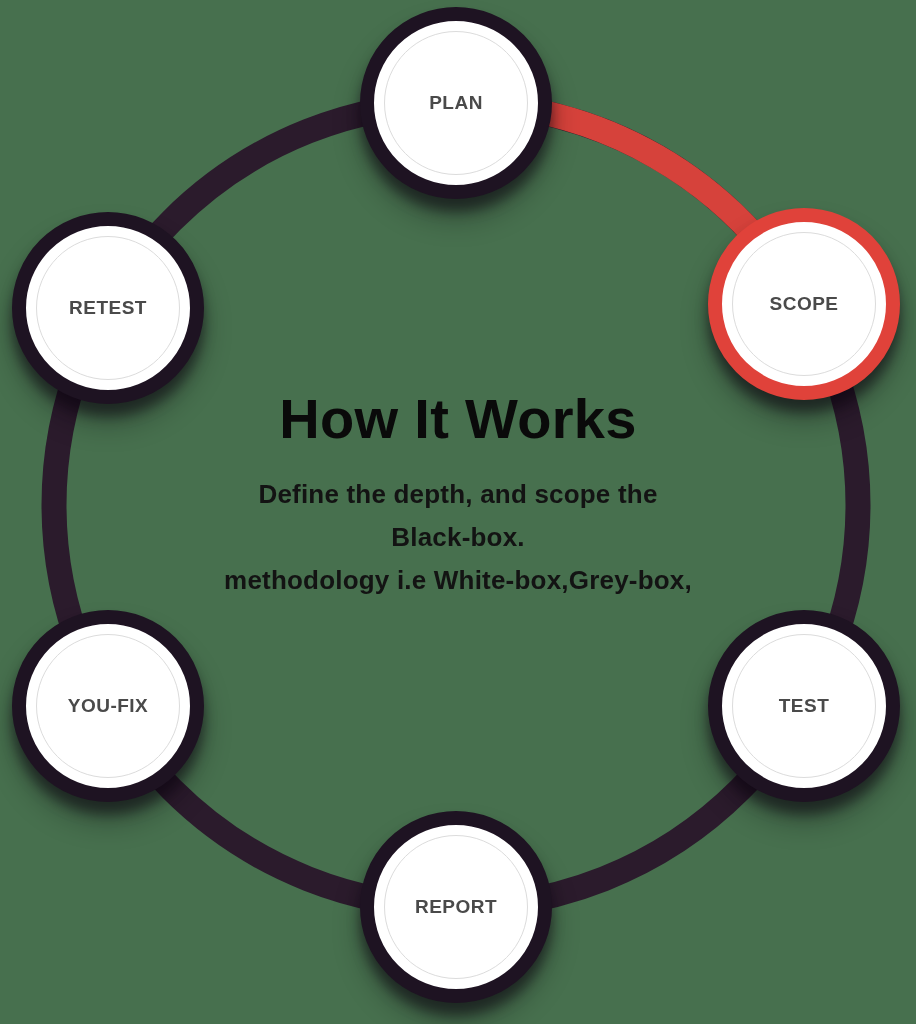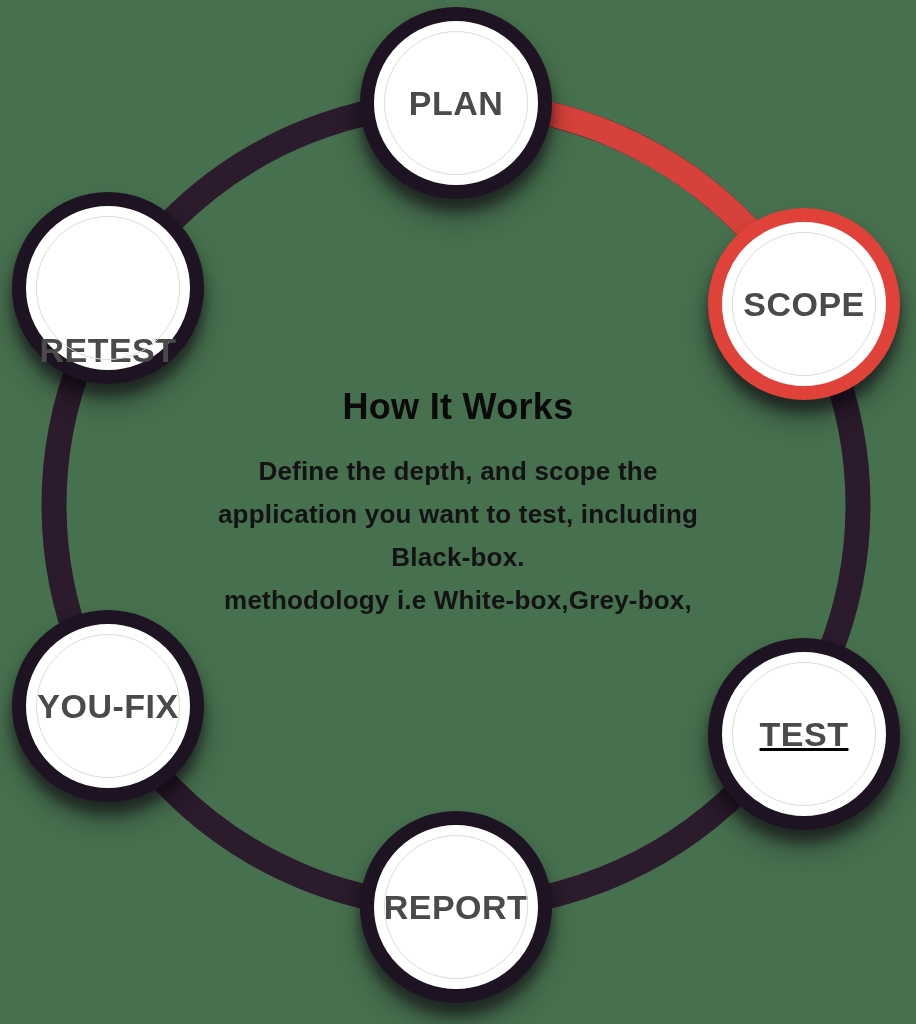--- a/index.html
+++ b/index.html
@@ -42,45 +42,45 @@
     position: absolute;
     inset: 10px;
     border: 1px solid var(--inner-ring, #DCDCDC);
     border-radius: 50%;
     pointer-events: none;
   }
   .node.active {
     border-color: var(--active-node-border, #E0423A);
   }
   .node-label {
-    font-size: 34px;
+    font-size: 19px;
     font-weight: bold;
     letter-spacing: 0.5px;
     color: var(--step-label, #4A4A4A);
     white-space: nowrap;
   }
   .node-plan    { left: 360px; top: 7px;   }
   .node-scope   { left: 708px; top: 208px; text-align: right; }
-  .node-test    { left: 708px; top: 638px; text-decoration: underline; }
+  .node-test    { left: 708px; top: 610px; }
   .node-report  { left: 360px; top: 811px; }
   .node-youfix  { left: 12px;  top: 610px; }
-  .node-retest  { left: 12px;  top: 192px; align-items: flex-end; }
+  .node-retest  { left: 12px;  top: 212px; }
 
   .center-content {
     position: absolute;
     left: 458px;
     top: 386px;
     transform: translateX(-50%);
     width: 660px;
     text-align: center;
     z-index: 2;
   }
   .center-title {
     margin: 0 0 22px 0;
-    font-size: 36px;
+    font-size: 56px;
     font-weight: bold;
     letter-spacing: 0.3px;
     color: var(--title-text, #0A0A0A);
   }
   .center-desc {
     margin: 3px;
   }
   .desc-line {
     display: block;
     font-size: 26px;
@@ -122,19 +122,18 @@
   </div>
 
   <div class="node node-retest">
     <span class="node-label">RETEST</span>
   </div>
 
   <div class="center-content">
     <h2 class="center-title">How It Works</h2>
     <p class="center-desc">
       <span class="desc-line">Define the depth, and scope the</span>
-      <span class="desc-line">application you want to test, including</span>
       <span class="desc-line">Black-box.</span>
       <span class="desc-line">methodology i.e White-box,Grey-box,</span>
     </p>
   </div>
 
 </div>
 
 </body></html>

